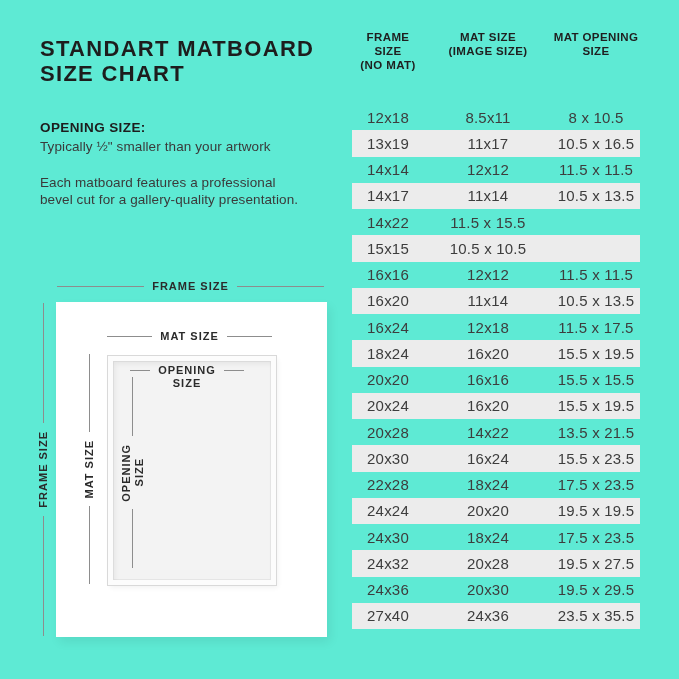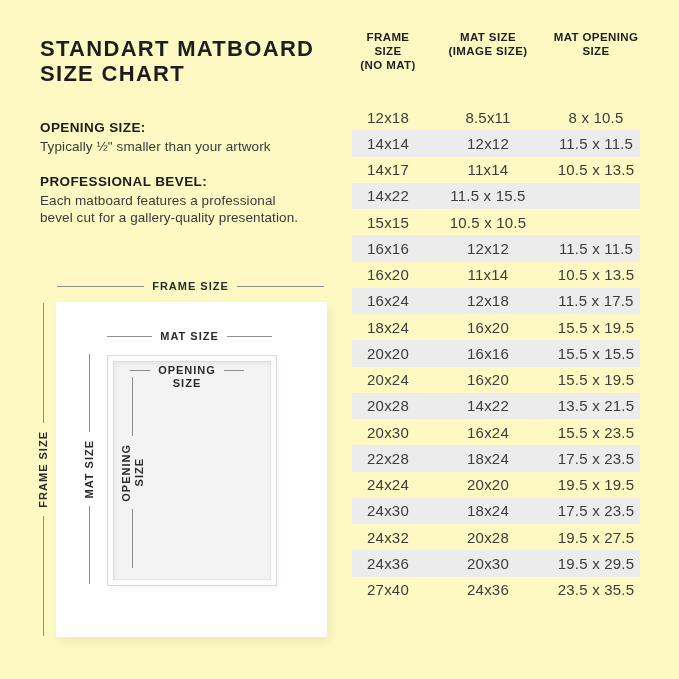--- a/index.html
+++ b/index.html
@@ -4,21 +4,21 @@
 <style>
   html,body { margin:0; padding:0; }
   body {
     font-family: "Liberation Sans", sans-serif;
     background:#ffffff;
     -webkit-font-smoothing: antialiased;
   }
   .canvas {
     position:relative;
     width:679px; height:679px;
-    background:#fef9c3;
+    background:#5eead4;
     overflow:hidden;
     color:#222;
   }
 
   
   .left-panel { position:absolute; left:40px; top:36px; width:300px; }
   .title-line {
     font-size:22px; font-weight:700; letter-spacing:1.3px;
     line-height:25px; color:#1d1d1d;
   }
@@ -101,21 +101,20 @@
       <div class="title-line">STANDART MATBOARD</div>
       <div class="title-line">SIZE CHART</div>
     </div>
 
     <div class="section" id="section-opening">
       <div class="section-heading">OPENING SIZE:</div>
       <div class="section-body-line">Typically ½" smaller than your artwork</div>
     </div>
 
     <div class="section" id="section-bevel">
-      <div class="section-heading">PROFESSIONAL BEVEL:</div>
       <div class="section-body-line">Each matboard features a professional</div>
       <div class="section-body-line">bevel cut for a gallery-quality presentation.</div>
     </div>
   </div>
 
   <div>
 
     <div class="hlabel" style="left:57px; top:280px; width:267px;">
       <i class="hline"></i>
       <span class="hlabel-text">FRAME SIZE</span>
@@ -178,20 +177,25 @@
         <div>SIZE</div>
       </div>
     </div>
     <div class="tbody">
         <div class="trow">
           <span class="tcell">12x18</span>
           <span class="tcell">8.5x11</span>
           <span class="tcell">8 x 10.5</span>
         </div>
         <div class="trow">
+          <span class="tcell">13x19</span>
+          <span class="tcell">11x17</span>
+          <span class="tcell">10.5 x 16.5</span>
+        </div>
+        <div class="trow">
           <span class="tcell">14x14</span>
           <span class="tcell">12x12</span>
           <span class="tcell">11.5 x 11.5</span>
         </div>
         <div class="trow">
           <span class="tcell">14x17</span>
           <span class="tcell">11x14</span>
           <span class="tcell">10.5 x 13.5</span>
         </div>
         <div class="trow">

